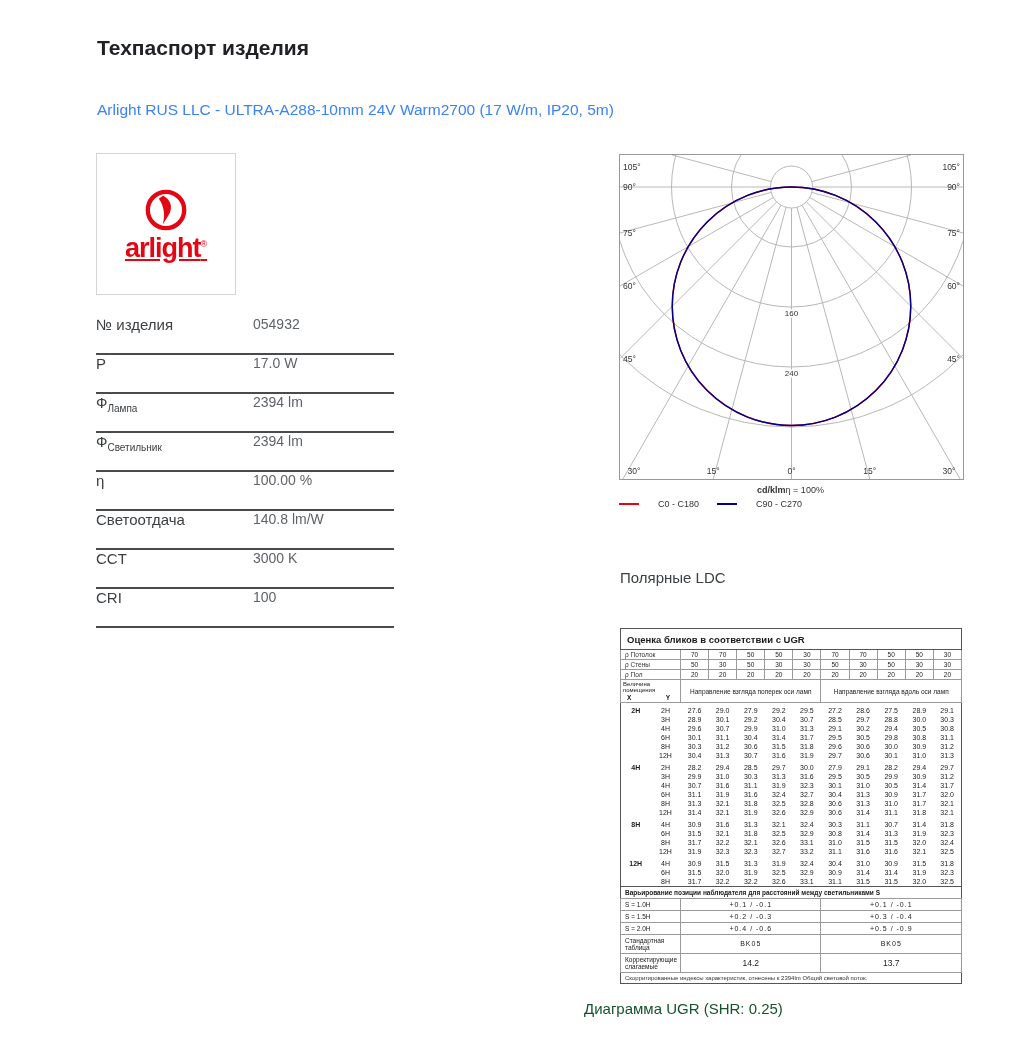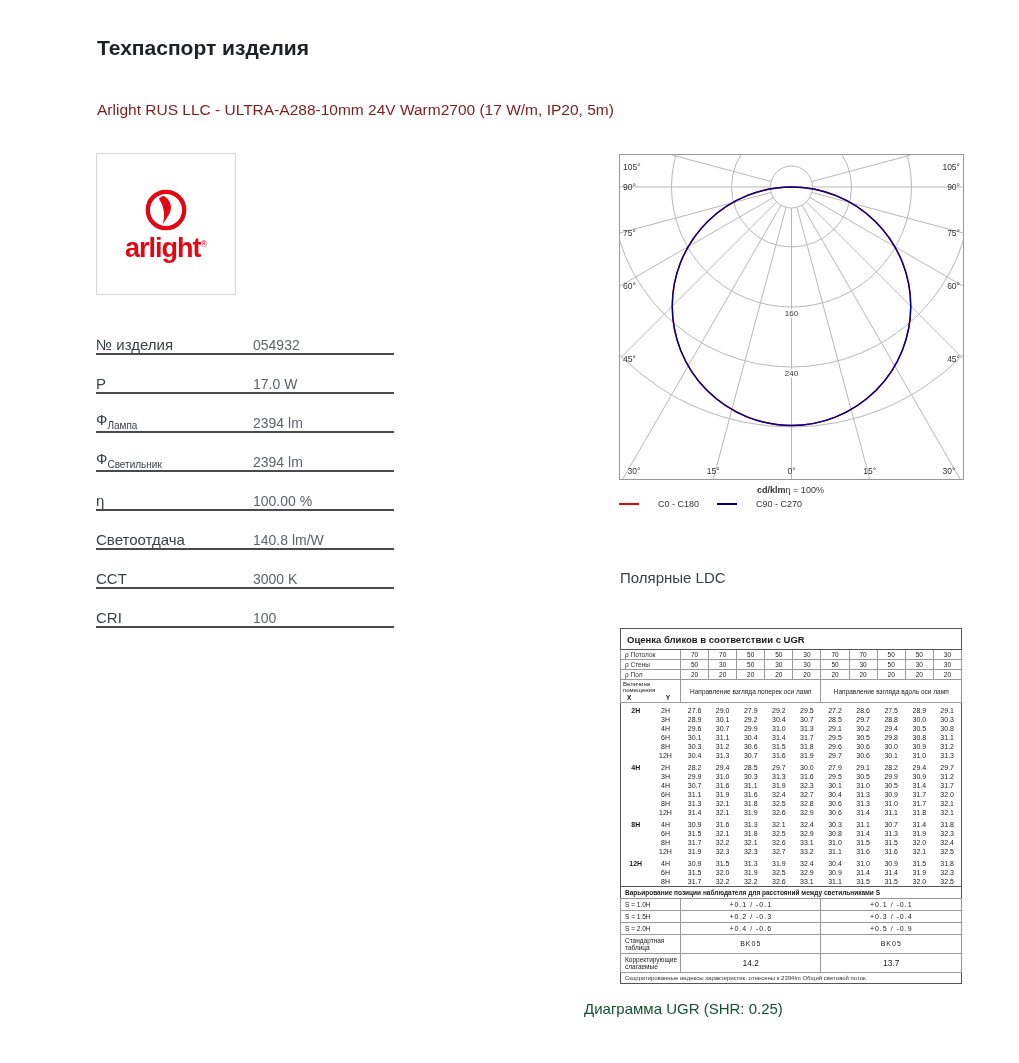--- a/index.html
+++ b/index.html
@@ -1,27 +1,27 @@
 <!DOCTYPE html>
 <html><head>
 <meta charset="utf-8">
 <style>
   * { margin:0; padding:0; box-sizing:border-box; }
   html,body { width:1019px; height:1063px; background:#ffffff; font-family:"Liberation Sans", sans-serif; position:relative; overflow:hidden; }
 
   .page-title { position:absolute; left:97px; top:36px; font-size:21px; font-weight:bold; color:#202124; }
-  .page-subtitle { position:absolute; left:97px; top:101px; font-size:15.5px; color:#7f1d1d; }
+  .page-subtitle { position:absolute; left:97px; top:101px; font-size:15.5px; color:#3b82f6; }
 
   .logo-box { position:absolute; left:96px; top:153px; width:140px; height:142px; border:1px solid #d5d5d5; display:flex; align-items:center; justify-content:center; }
   .logo-inner { display:flex; flex-direction:column; align-items:center; gap:2px; }
-  .logo-text { color:#e30613; font-weight:bold; font-size:27px; letter-spacing:-1px; line-height:1; }
+  .logo-text { color:#e30613; font-weight:bold; font-size:27px; letter-spacing:-1px; line-height:1;text-decoration:underline; }
   .logo-reg { font-size:9px; vertical-align:super; font-weight:normal; letter-spacing:0; }
 
   .specs { position:absolute; left:96px; top:316px; width:298px; }
-  .spec-row { display:flex; align-items:flex-end; height:39px; border-bottom:2px solid #4a4a4a; }
+  .spec-row { display:flex; align-items:flex-start; height:39px; border-bottom:2px solid #4a4a4a; }
   .spec-label { width:157px; font-size:15px; color:#3c4043; }
   .spec-label sub { font-size:10px; }
   .spec-value { font-size:14px; color:#5f6368; }
 
   .polar-wrap { position:absolute; left:619px; top:154px; width:345px; }
   .polar-frame { border:1px solid #999; width:345px; height:326px; }
   svg.polar { display:block; }
   .polar-legend { width:343px; margin-top:5px; font-size:9px; color:#333; }
   .pl-row1 { display:flex; justify-content:center; align-items:center; }
   .pl-unit { font-weight:bold; }

